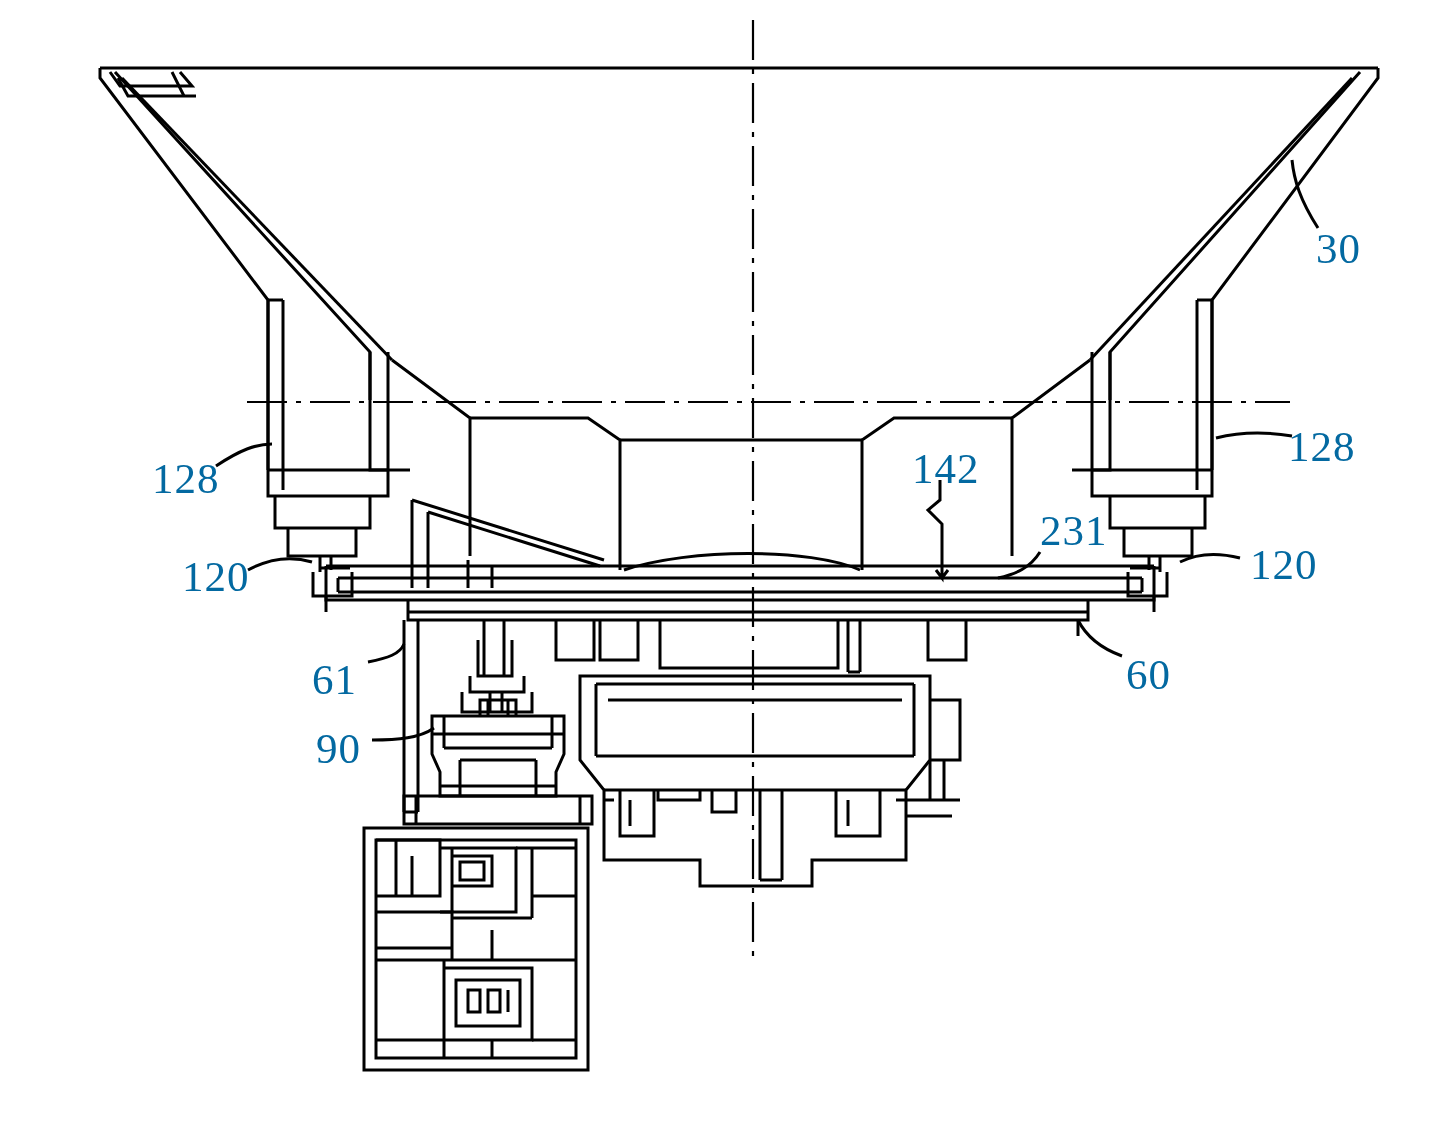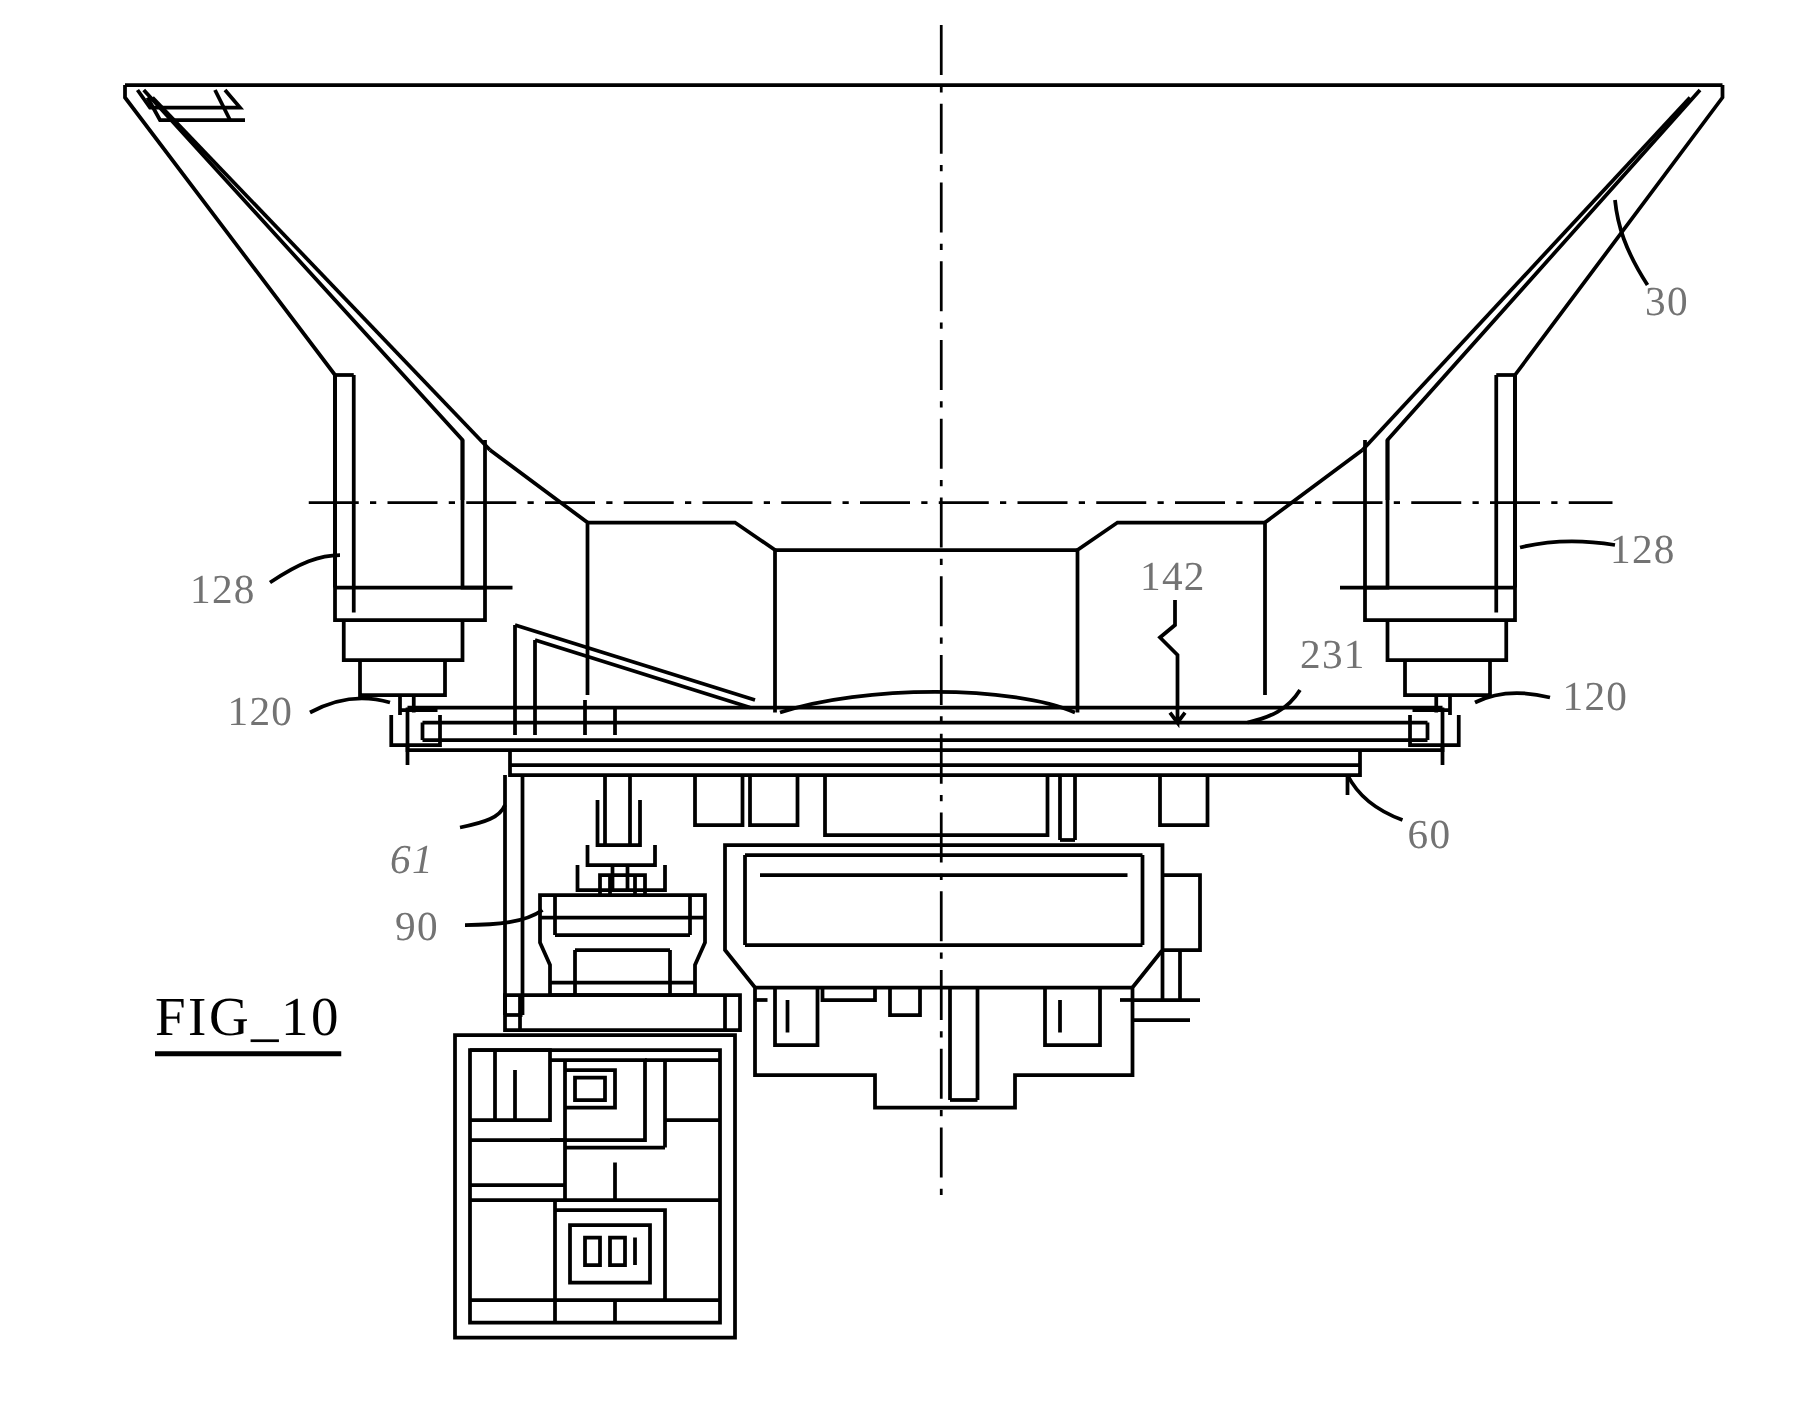--- a/index.html
+++ b/index.html
@@ -20,22 +20,22 @@
   #figure-svg {
     position: absolute;
     left: 0;
     top: 0;
     width: 1451px;
     height: 1130px;
   }
   .lbl {
     position: absolute;
     font-family: "Liberation Serif", serif;
-    font-size: 33px;
-    color: #737373;
+    font-size: 43px;
+    color: #0369a1;
     letter-spacing: 1px;
     white-space: nowrap;
     user-select: none;
   }
   .fig-caption {
     position: absolute;
     font-family: "Liberation Serif", serif;
     font-size: 44px;
     letter-spacing: 2px;
     color: #000;
@@ -250,18 +250,17 @@
   </svg>
 
   <div class="lbl" style="left:1316px; top:224px;">30</div>
   <div class="lbl" style="left:1288px; top:422px;">128</div>
   <div class="lbl" style="left:152px;  top:454px;">128</div>
   <div class="lbl" style="left:912px;  top:444px;">142</div>
   <div class="lbl" style="left:1040px; top:506px;">231</div>
   <div class="lbl" style="left:1250px; top:540px;">120</div>
   <div class="lbl" style="left:182px;  top:552px;">120</div>
   <div class="lbl" style="left:1126px; top:650px;">60</div>
-  <div class="lbl" style="left:312px;  top:670px;font-style:italic;">61</div>
+  <div class="lbl" style="left:312px;  top:655px;">61</div>
   <div class="lbl" style="left:316px;  top:724px;">90</div>
 
-  <div class="fig-caption" style="left:124px; top:788px;">FIG_10</div>
 
 </div>
 
 </body></html>

